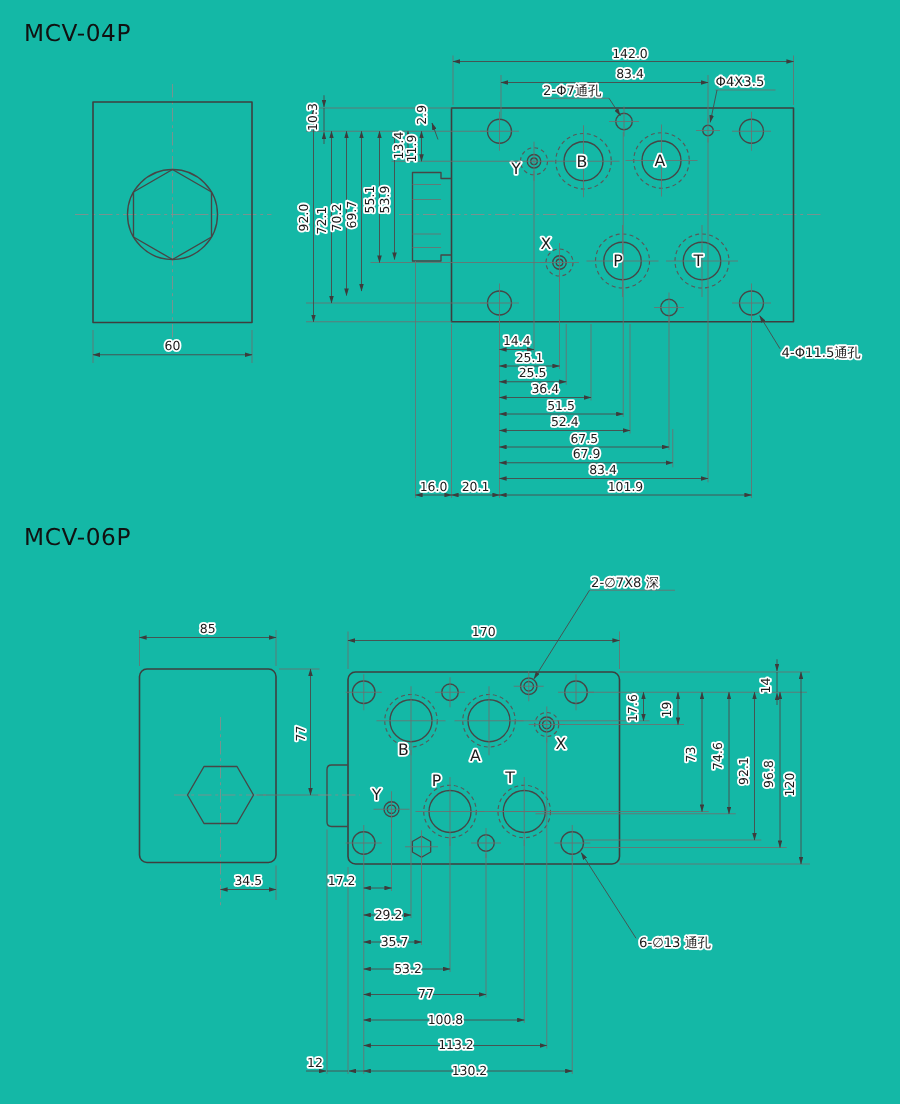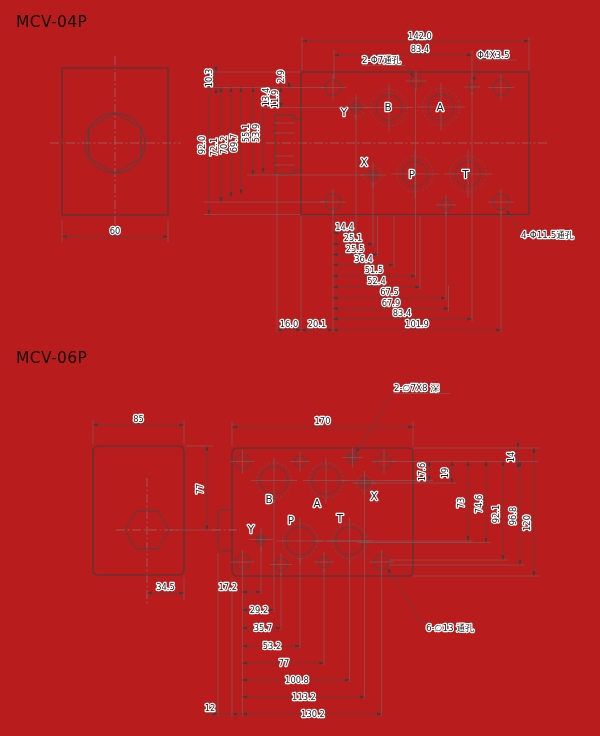--- a/index.html
+++ b/index.html
@@ -1,16 +1,16 @@
 <!DOCTYPE html>
 <html><head>
 <meta charset="utf-8">
 <style>
   html,body{margin:0;padding:0;background:#ffffff;}
-  .page{position:relative;width:600px;height:736px;background:#b91c1c;overflow:hidden;}
+  .page{position:relative;width:600px;height:736px;background:#14b8a6;overflow:hidden;}
   svg text{font-family:"DejaVu Sans","Liberation Sans",sans-serif;font-size:8.3px;fill:#1b1b1b;
            paint-order:stroke;stroke:#fff;stroke-width:2.4px;stroke-linejoin:round;}
   svg text.ttl{font-size:15.5px;letter-spacing:.4px;stroke-width:0;fill:#111;}
   svg text.pl{font-size:10.5px;}
   svg text.nt{font-size:8.8px;}
   .ol{stroke:#3e3e3e;stroke-width:1.05;fill:none;stroke-linejoin:round;}
   .ol2{stroke:#464646;stroke-width:.9;fill:none;stroke-linejoin:round;}
   .th{stroke:#6e6e6e;stroke-width:.55;fill:none;}
   .dm{stroke:#4a4a4a;stroke-width:.6;fill:none;}
   .cl{stroke:#8c8c8c;stroke-width:.55;fill:none;stroke-dasharray:9 2.5 2 2.5;}

